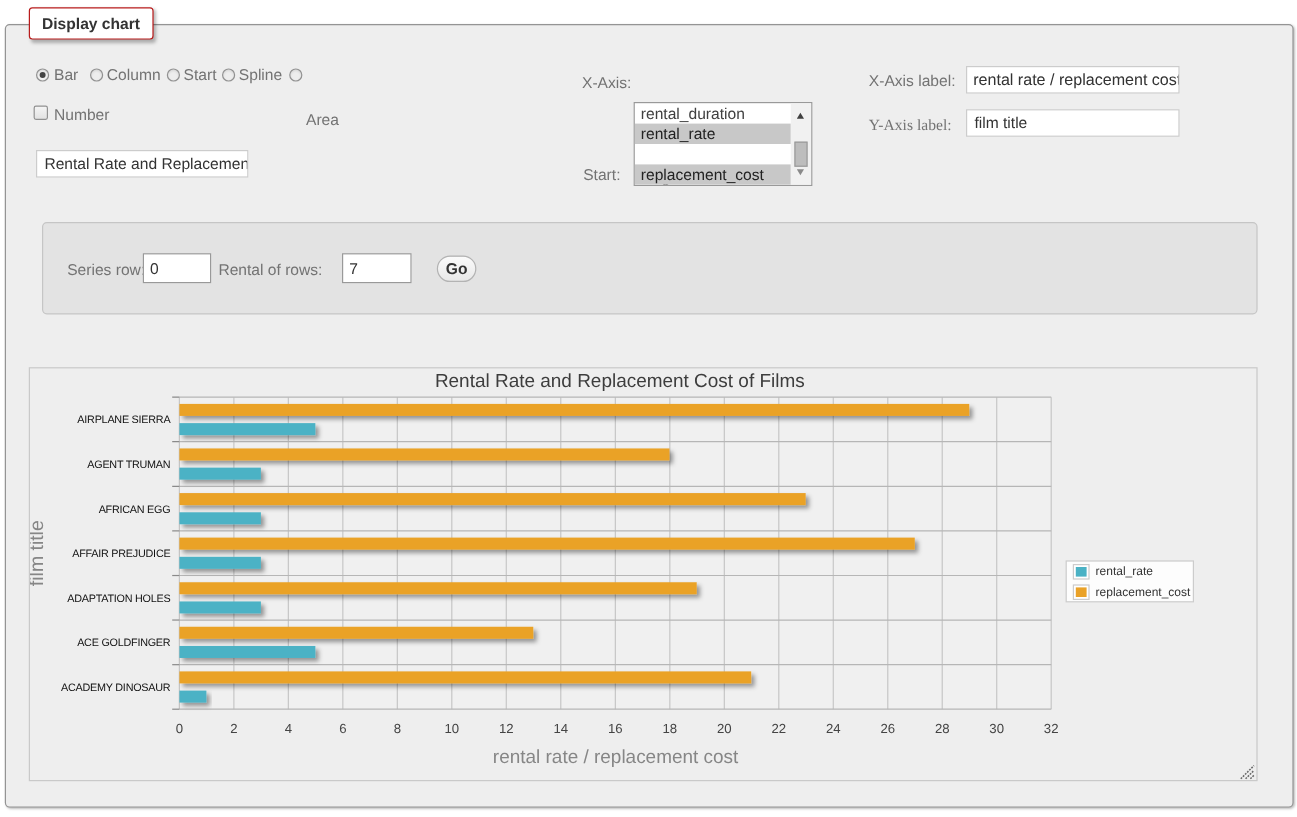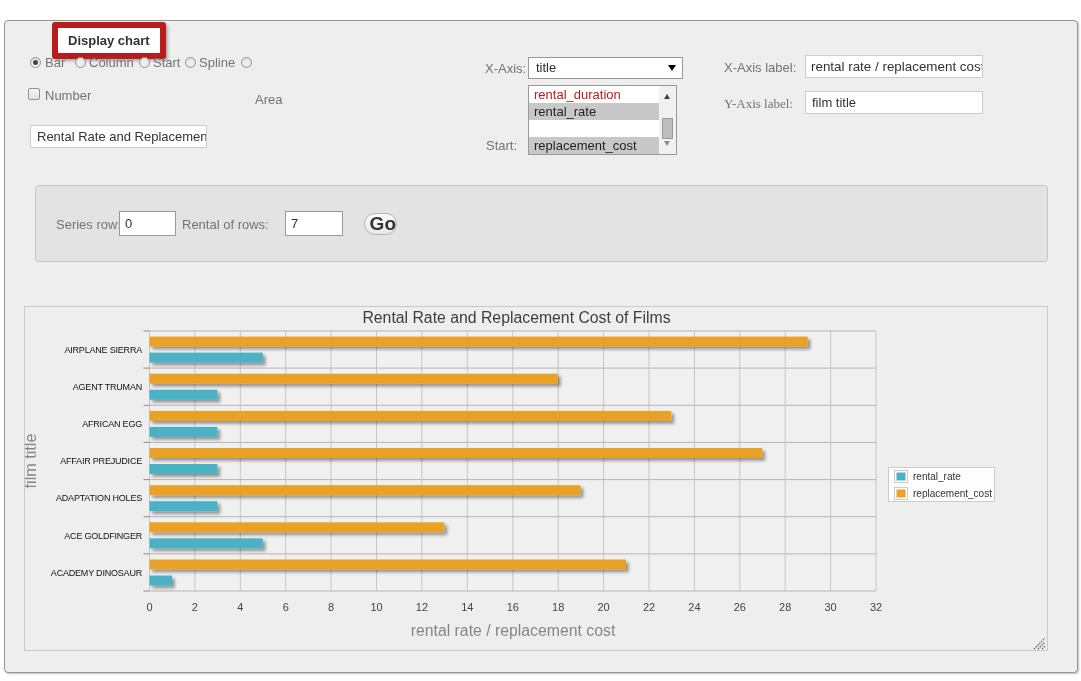--- a/index.html
+++ b/index.html
@@ -1,39 +1,39 @@
 <!DOCTYPE html>
 <html><head>
 <meta charset="utf-8">
 <style>
   * { margin:0; padding:0; box-sizing:content-box; }
   html,body { width:1081px; height:681px; background:#fff; font-family:"Liberation Sans", sans-serif; }
   #page { position:relative; width:1081px; height:681px; overflow:hidden; }
   .panel { position:absolute; left:4px; top:20px; width:1072px; height:651px;
            background:#eeeeee; border:1px solid #949494; border-radius:4px;
            box-shadow:1px 1px 2px rgba(0,0,0,0.25); }
-  .legendbox { position:absolute; left:24px; top:22px; height:25px; line-height:25px;
-           background:#fff; border:6px solid #b91c1c; border-radius:3px; padding:0 10px;
+  .legendbox { position:absolute; left:24px; top:6px; height:25px; line-height:25px;
+           background:#fff; border:1px solid #b91c1c; border-radius:3px; padding:0 10px;
            font-size:13px; font-weight:bold; color:#333;
-           box-shadow:2px 2px 3px rgba(0,0,0,0.28);margin-left:28px; }
+           box-shadow:2px 2px 3px rgba(0,0,0,0.28); }
   .lbl { position:absolute; font-size:13px; color:#737373; white-space:nowrap; }
   .inp { position:absolute; background:#fff; border:1px solid #ccc; font-size:13px;
          color:#333; white-space:nowrap; overflow:hidden; }
   .radio { position:absolute; width:9px; height:9px; border:1px solid #919191; border-radius:50%;
            background:#ededed; box-shadow:inset 0 1px 2px rgba(0,0,0,0.1); }
   .radio.checked { background:#f2f2f2; }
   .radio.checked::after { content:""; position:absolute; left:2px; top:2px; width:5px; height:5px;
            border-radius:50%; background:#444; }
   .checkbox { position:absolute; width:10px; height:10px; border:1px solid #919191; border-radius:2px;
            background:linear-gradient(#f4f4f4,#e2e2e2); }
   .toolbar { position:absolute; left:35px; top:185px; width:1011px; height:75px;
            background:#e3e3e3; border:1px solid #c5c5c5; border-radius:4px; }
   .go { position:absolute; left:364px; top:213px; width:33px; height:22px; border:1px solid #b3b3b3;
         border-radius:12px; background:linear-gradient(#fbfbfb,#e8e8e8); box-sizing:border-box;
-        font-size:19px; font-weight:bold; color:#333; text-align:right; line-height:20px; }
+        font-size:13px; font-weight:bold; color:#333; text-align:center; line-height:20px; }
   .chartbox { position:absolute; left:24px; top:306px; width:1022px; height:343px;
         background:#eeeeee; border:1px solid #c9c9c9; }
   .selbox { position:absolute; background:#fff; border:1px solid #999; }
 </style>
 </head>
 <body>
 <div id="page">
   <div class="panel"></div>
   <div class="legendbox">Display chart</div>
 
@@ -47,27 +47,23 @@
   <div class="lbl" style="left:199px; top:55px;">Spline</div>
   <div class="radio" style="left:241px; top:57px;"></div>
   <div class="lbl" style="left:255px; top:55px;margin-top:37px;">Area</div>
 
   <div class="checkbox" style="left:28px; top:88px;"></div>
   <div class="lbl" style="left:45px; top:88px;">Number</div>
 
   <div class="inp" style="left:30px; top:125px; width:169px; height:21px; padding-left:6px; line-height:21px;">Rental Rate and Replacement Cost of Films</div>
 
   <div class="lbl" style="left:485px; top:61px;">X-Axis:</div>
-  <div class="selbox" style="left:528px; top:57px; width:153px; height:20px;">
-    <span style="position:absolute; left:7px; top:2px; font-size:13px; color:#333;">title</span>
-    <span style="position:absolute; right:6px; top:7px; width:0; height:0; border-left:4px solid transparent; border-right:4px solid transparent; border-top:6px solid #000;"></span>
-  </div>
 
   <div class="selbox" style="left:528px; top:85px; width:147px; height:68px; overflow:hidden;">
-    <div style="position:absolute; left:0; top:0; right:17px; height:17px; font-size:13px; padding-left:5px; line-height:17px; color:#b91c1c;">rental_duration</div>
+    <div style="position:absolute; left:0; top:0; right:17px; height:17px; font-size:13px; padding-left:5px; line-height:17px; color:#404040;">rental_duration</div>
     <div style="position:absolute; left:0; top:17px; right:17px; height:17px; font-size:13px; padding-left:5px; line-height:17px; color:#222; background:#c8c8c8;">rental_rate</div>
     <div style="position:absolute; left:0; top:34px; right:17px; height:17px; font-size:13px; padding-left:5px; line-height:17px; color:#222;margin-top:19px;">length</div>
     <div style="position:absolute; left:0; top:51px; right:17px; height:17px; font-size:13px; padding-left:5px; line-height:17px; color:#222; background:#c8c8c8;">replacement_cost</div>
 
     <div style="position:absolute; right:0; top:0; width:17px; height:68px; background:#f1f1f1;">
       <div style="position:absolute; left:5px; top:8px; width:0; height:0; border-left:3.5px solid transparent; border-right:3.5px solid transparent; border-bottom:5px solid #404040;"></div>
       <div style="position:absolute; left:3px; top:32px; width:9px; height:19px; background:#bdbdbd; border:1px solid #9b9b9b;"></div>
       <div style="position:absolute; left:5px; bottom:8px; width:0; height:0; border-left:3.5px solid transparent; border-right:3.5px solid transparent; border-top:5px solid #8a8a8a;"></div>
     </div>
   </div>

